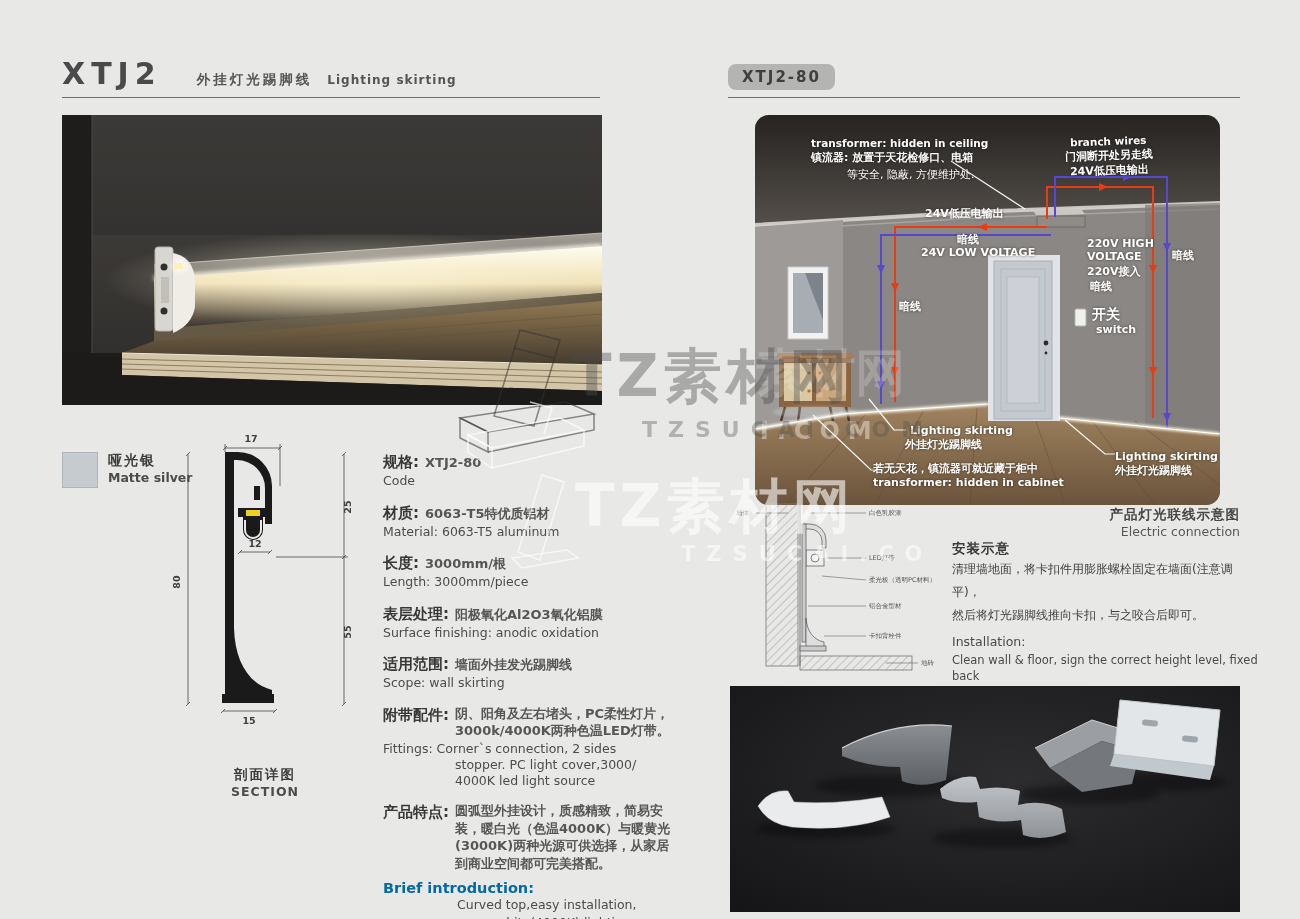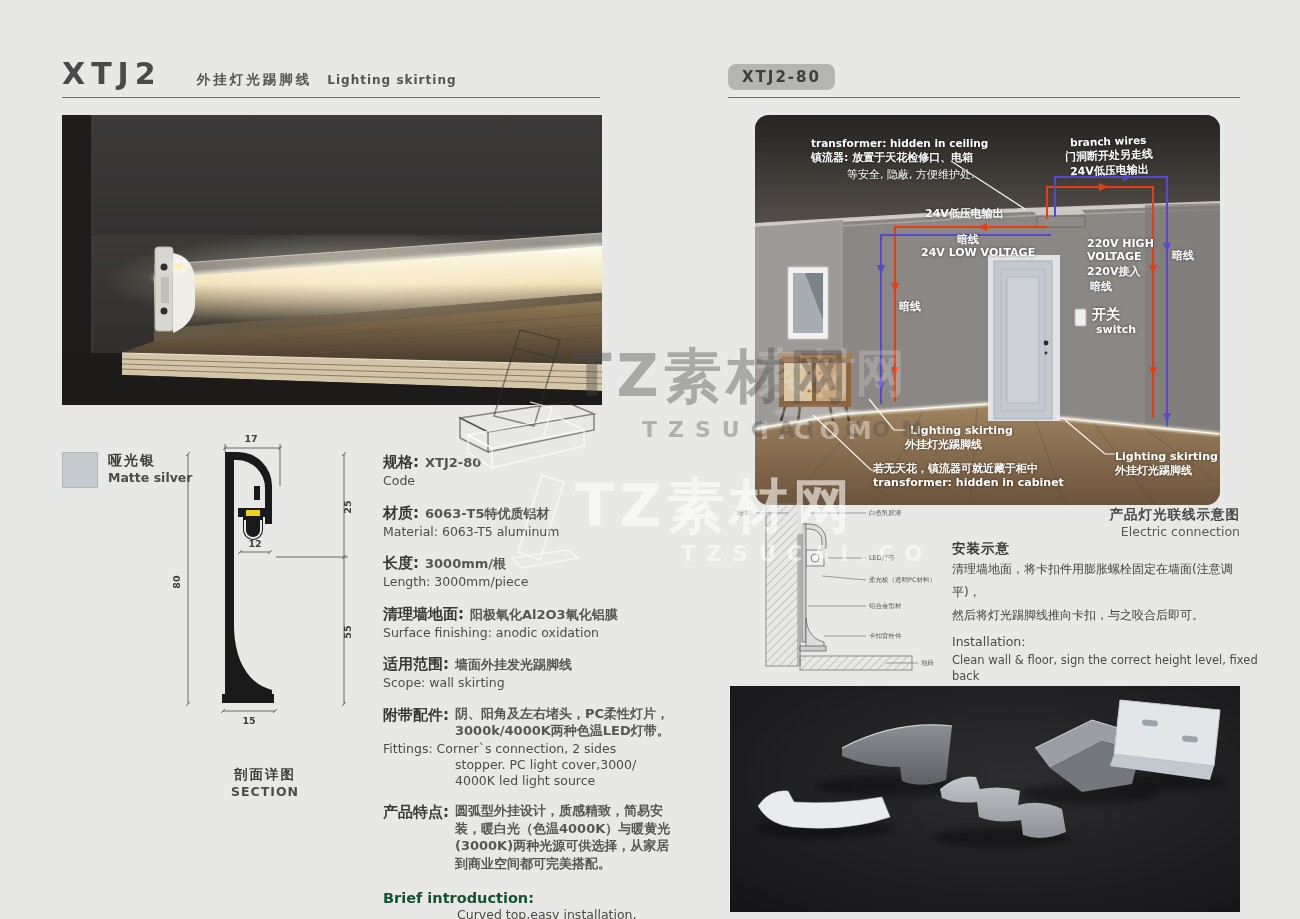--- a/index.html
+++ b/index.html
@@ -18,21 +18,21 @@
   .swatch-box{width:34px;height:34px;border:1px solid #b0b5ba;}
   .swatch-cn{font-size:14px;font-weight:bold;color:#3e3e3e;letter-spacing:2px;}
   .swatch-en{font-size:12.5px;font-weight:bold;color:#4c4c4c;}
   
   .spec{margin-bottom:13px;}
   .spec .l1{font-size:13px;color:#4c4c4c;line-height:1.35;}
   .spec .lab{font-size:15px;font-weight:bold;color:#383838;margin-right:6px;}
   .spec .val{font-weight:bold;color:#565656;}
   .spec .en{font-size:12.5px;color:#4c4c4c;line-height:1.3;margin-top:1px;}
   .hang{padding-left:72px;text-indent:-72px;}
-  .enlab{font-size:14.5px;font-weight:bold;color:#14532d;margin-top:17px;}
+  .enlab{font-size:14.5px;font-weight:bold;color:#0369a1;margin-top:7px;}
   .indented{padding-left:74px;font-size:12.5px;color:#4c4c4c;line-height:1.45;}
   
   .cap-cn{font-size:13.5px;font-weight:bold;color:#3e3e3e;letter-spacing:2px;}
   .cap-en{font-size:12.5px;font-weight:bold;color:#4c4c4c;letter-spacing:1px;}
   
   .room{width:465px;height:390px;border-radius:14px;overflow:hidden;}
   .room .an{position:absolute;color:#fff;text-shadow:0 0 3px rgba(0,0,0,.55);line-height:1.2;}
   .an.en{font-size:10.5px;font-weight:bold;}
   .an.cn{font-size:11px;font-weight:bold;}
   .dcap-cn{font-size:13.5px;font-weight:bold;color:#474747;letter-spacing:1px;}
@@ -193,21 +193,21 @@
     </div>
     <div class="spec">
       <div class="l1"><span class="lab">材质:</span><span class="val">6063-T5特优质铝材</span></div>
       <div class="en">Material: 6063-T5 aluminum</div>
     </div>
     <div class="spec">
       <div class="l1"><span class="lab">长度:</span><span class="val">3000mm/根</span></div>
       <div class="en">Length: 3000mm/piece</div>
     </div>
     <div class="spec">
-      <div class="l1"><span class="lab">清理墙地面:</span><span class="val">阳极氧化Al2O3氧化铝膜</span></div>
+      <div class="l1"><span class="lab">表层处理:</span><span class="val">阳极氧化Al2O3氧化铝膜</span></div>
       <div class="en">Surface finishing: anodic oxidation</div>
     </div>
     <div class="spec">
       <div class="l1"><span class="lab">适用范围:</span><span class="val">墙面外挂发光踢脚线</span></div>
       <div class="en">Scope: wall skirting</div>
     </div>
     <div class="spec">
       <div class="l1" style="display:flex;">
           <span class="lab">附带配件:</span>
           <span class="val preline">阴、阳角及左右堵头，PC柔性灯片，

